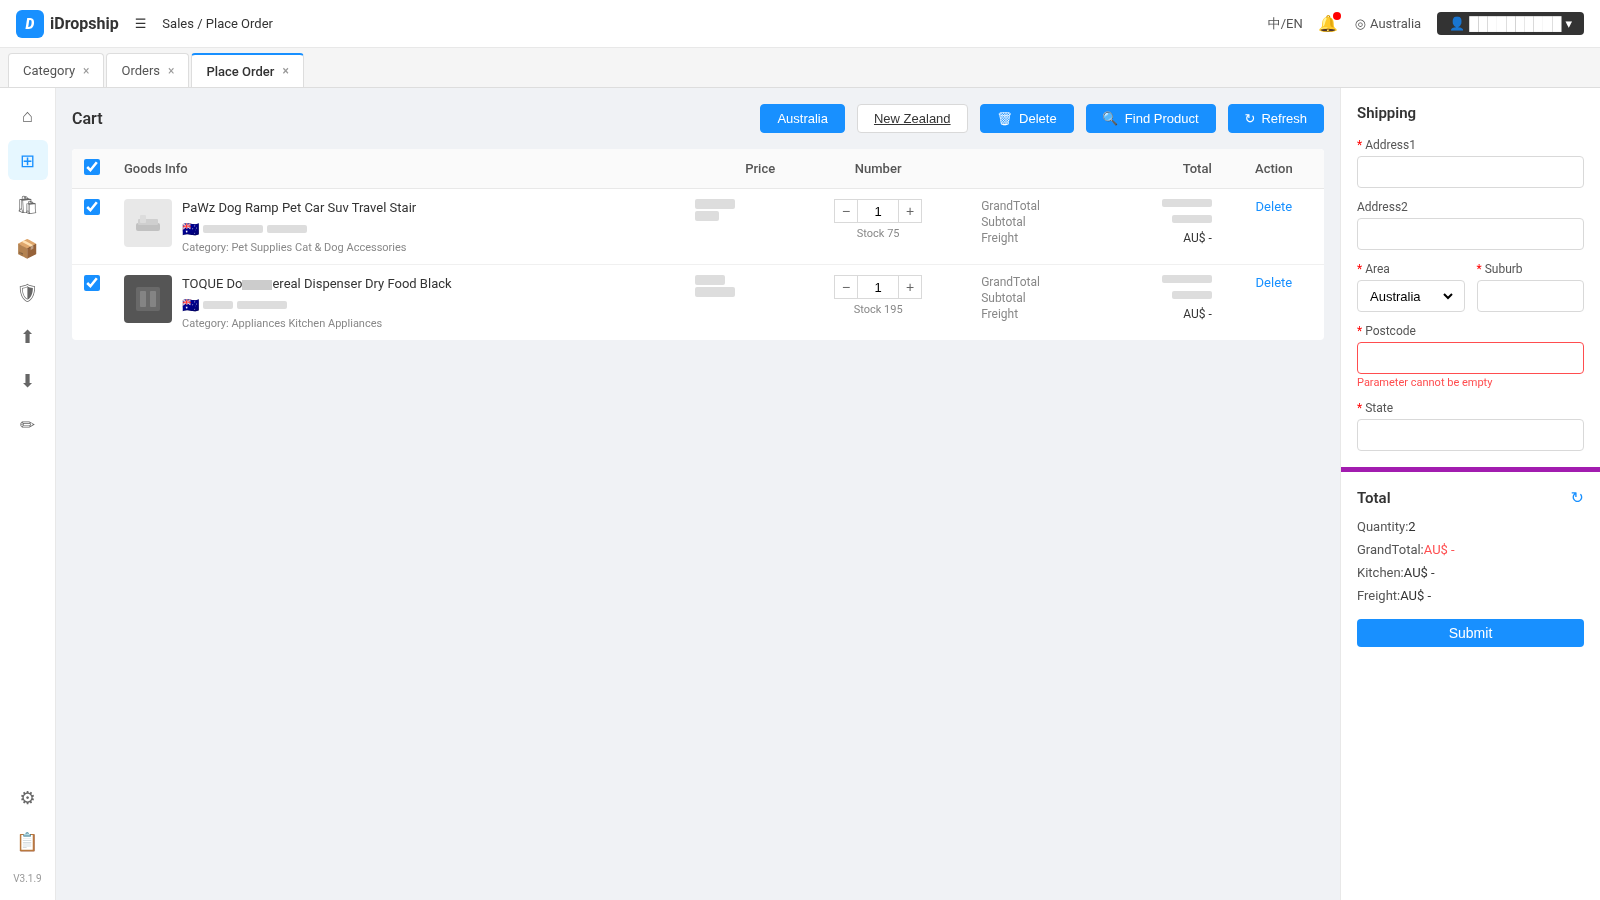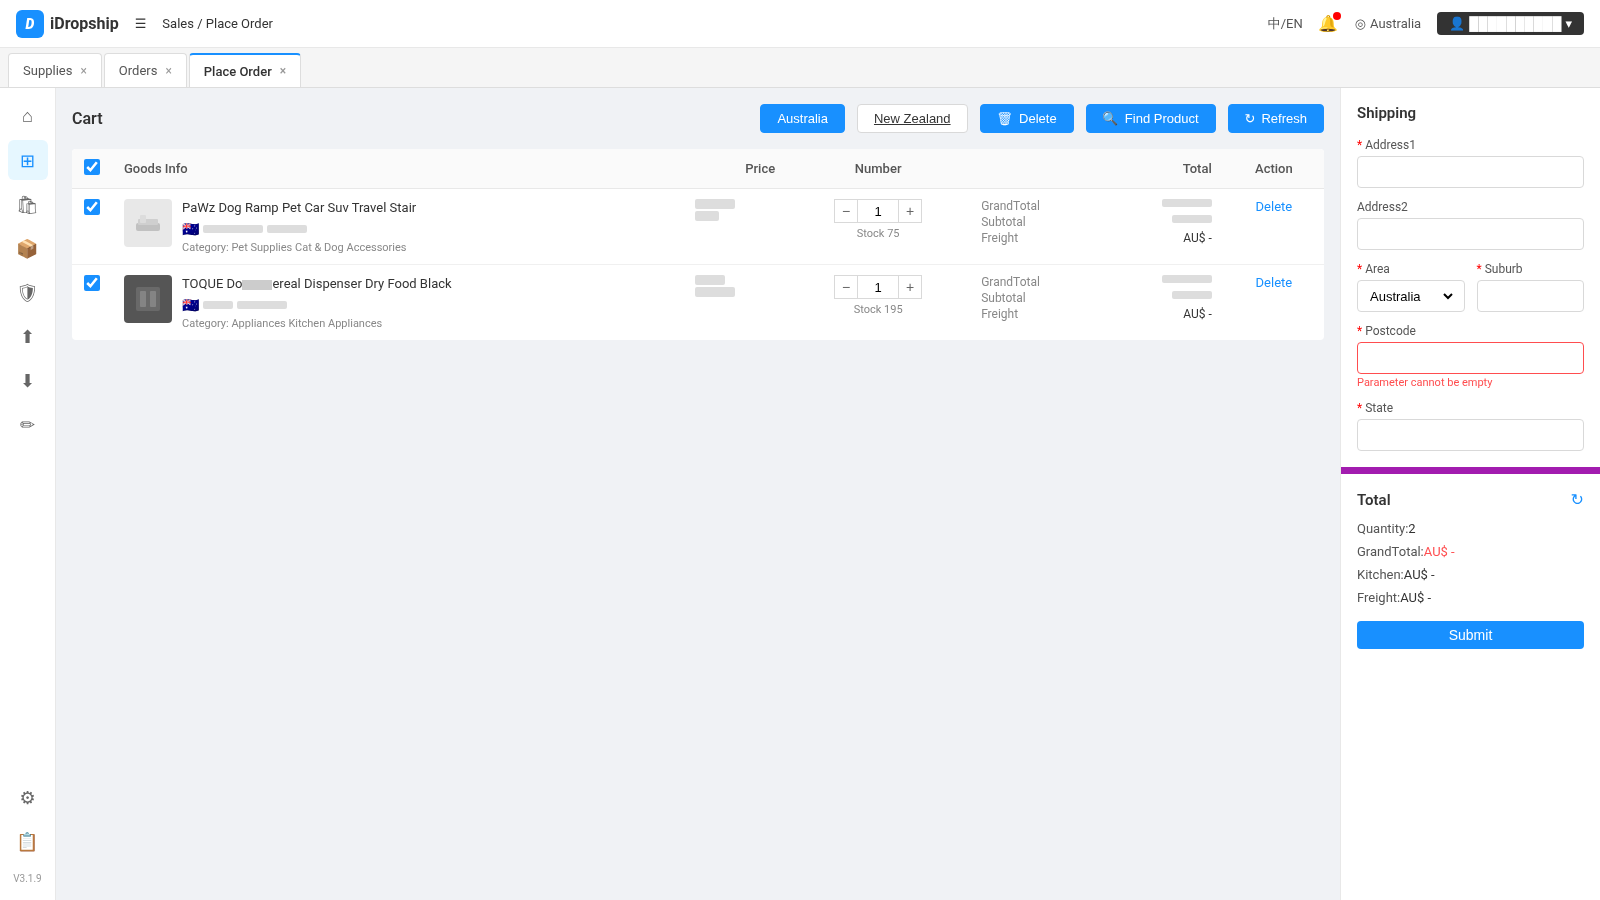--- a/index.html
+++ b/index.html
@@ -77,21 +77,21 @@
     .total-bar { height: 8px; background: #ddd; border-radius: 2px; display: inline-block; }
     .total-val { color: #333; }
 
     .delete-link { color: #1890ff; cursor: pointer; font-size: 13px; }
 
     .checkbox { width: 16px; height: 16px; accent-color: #1890ff; cursor: pointer; }
 
     
     .right-panel { width: 260px; background: #fff; border-left: 1px solid #e8e8e8; display: flex; flex-direction: column; flex-shrink: 0; overflow-y: auto; }
 
-    .shipping-section { padding: 16px; border-bottom: 7px solid #a21caf; }
+    .shipping-section { padding: 16px; border-bottom: 5px solid #a21caf; }
     .section-title { font-size: 15px; font-weight: 600; color: #333; margin-bottom: 16px; }
 
     .form-row { display: flex; gap: 12px; margin-bottom: 12px; }
     .form-group { flex: 1; }
     .form-label { font-size: 12px; color: #555; margin-bottom: 4px; display: block; }
     .required { color: red; }
     .form-input { width: 100%; height: 32px; border: 1px solid #d9d9d9; border-radius: 4px; padding: 0 8px; font-size: 13px; outline: none; }
     .form-input.error { border-color: #ff4d4f; }
     .error-msg { color: #ff4d4f; font-size: 11px; margin-top: 2px; }
 
@@ -136,21 +136,21 @@
     <button class="user-btn">
       <span>👤</span>
       <span>██████████</span>
       <span>▾</span>
     </button>
   </div>
 </div>
 
 <div class="tabbar">
   <div class="tab">
-    <span>Supplies</span>
+    <span>Category</span>
     <span class="tab-close">×</span>
   </div>
   <div class="tab">
     <span>Orders</span>
     <span class="tab-close">×</span>
   </div>
   <div class="tab active">
     <span>Place Order</span>
     <span class="tab-close">×</span>
   </div>

